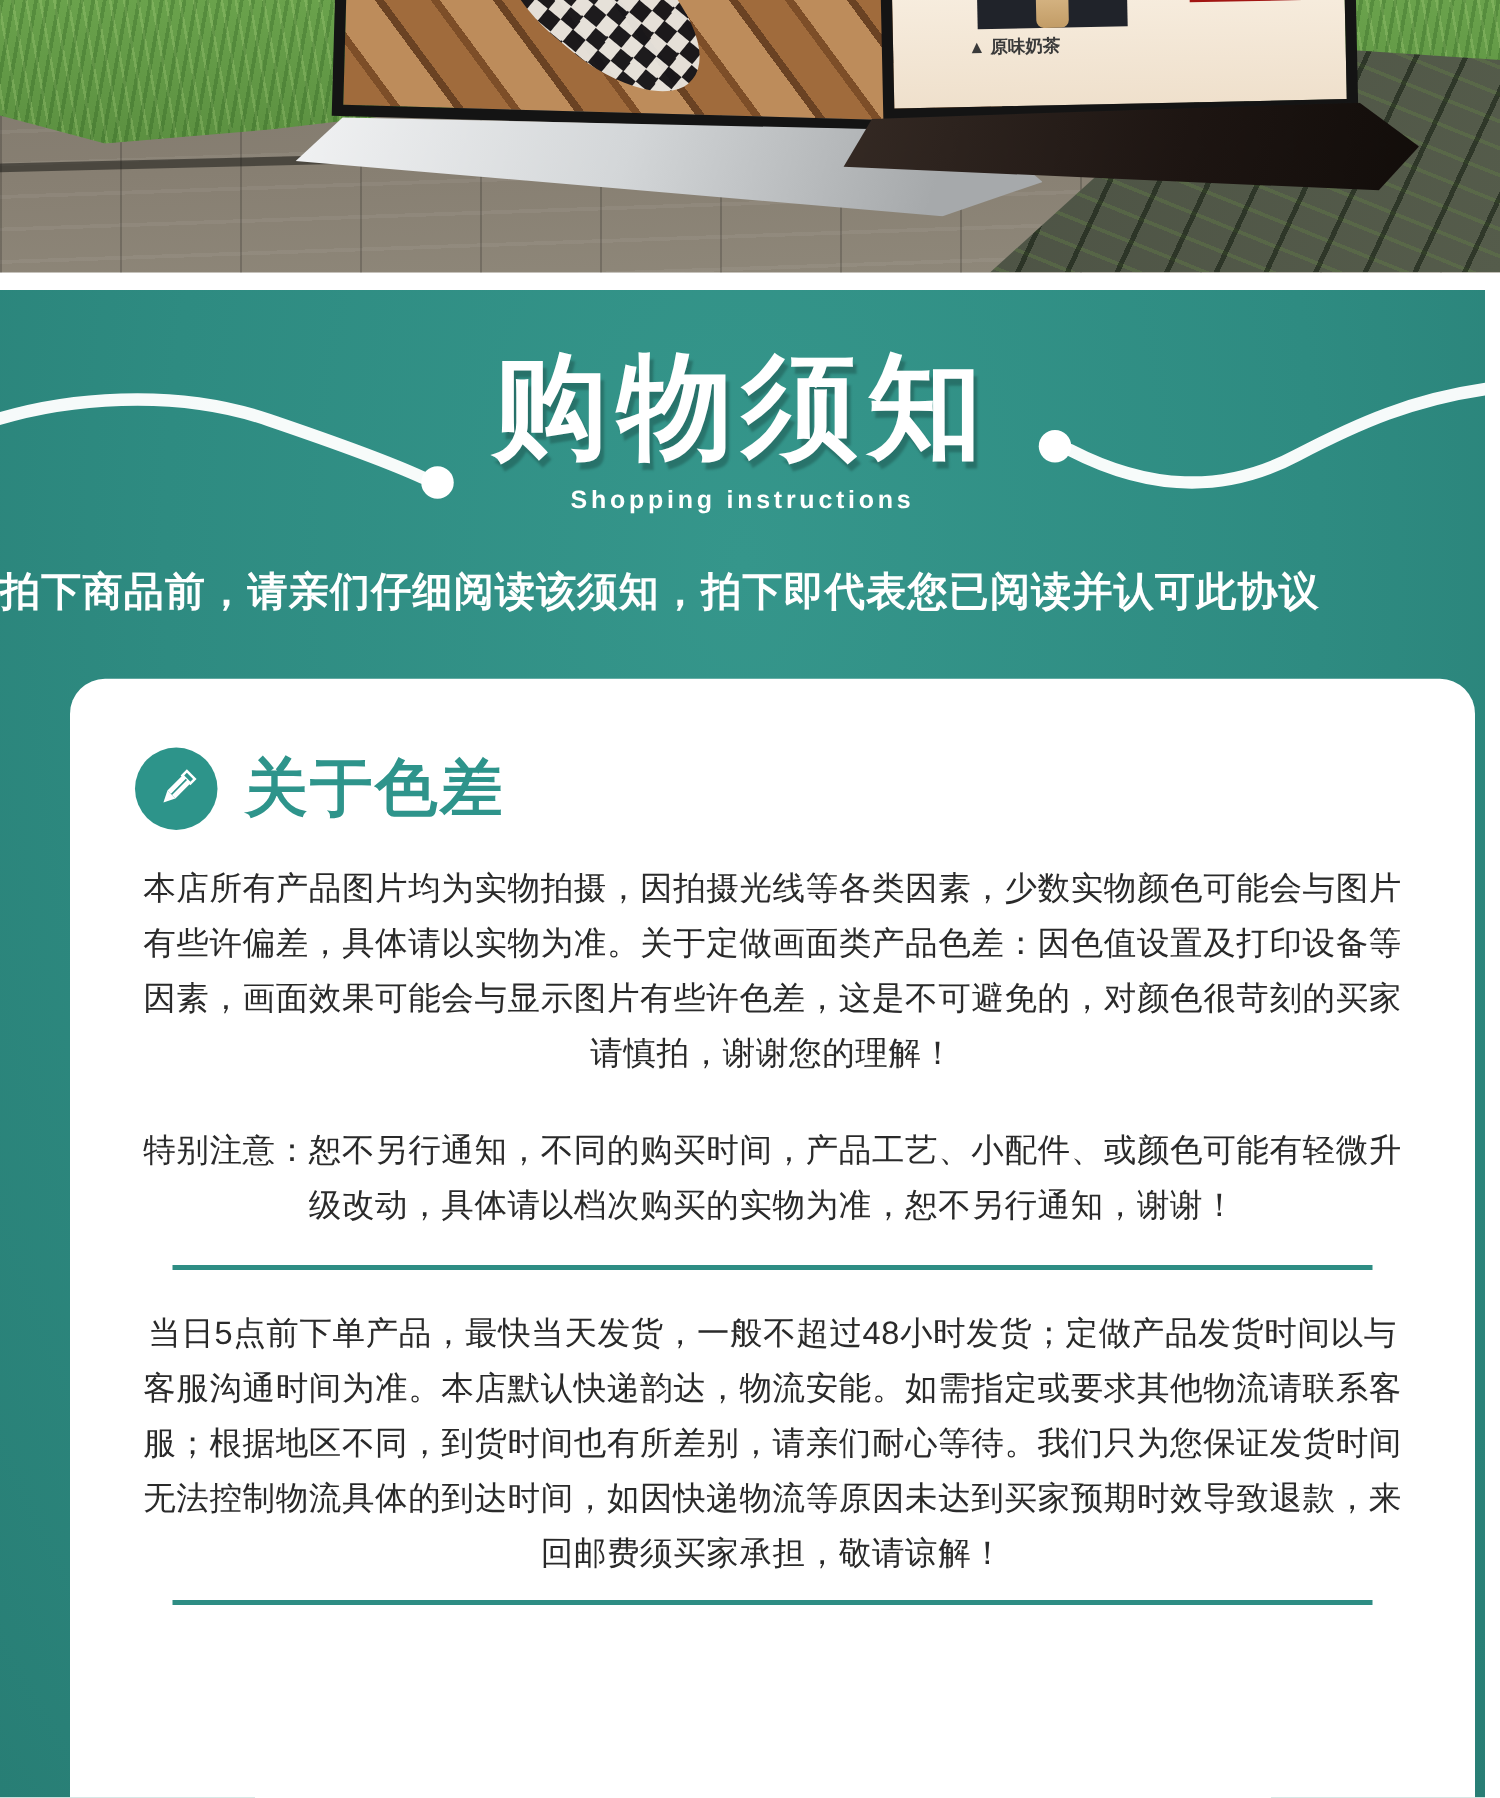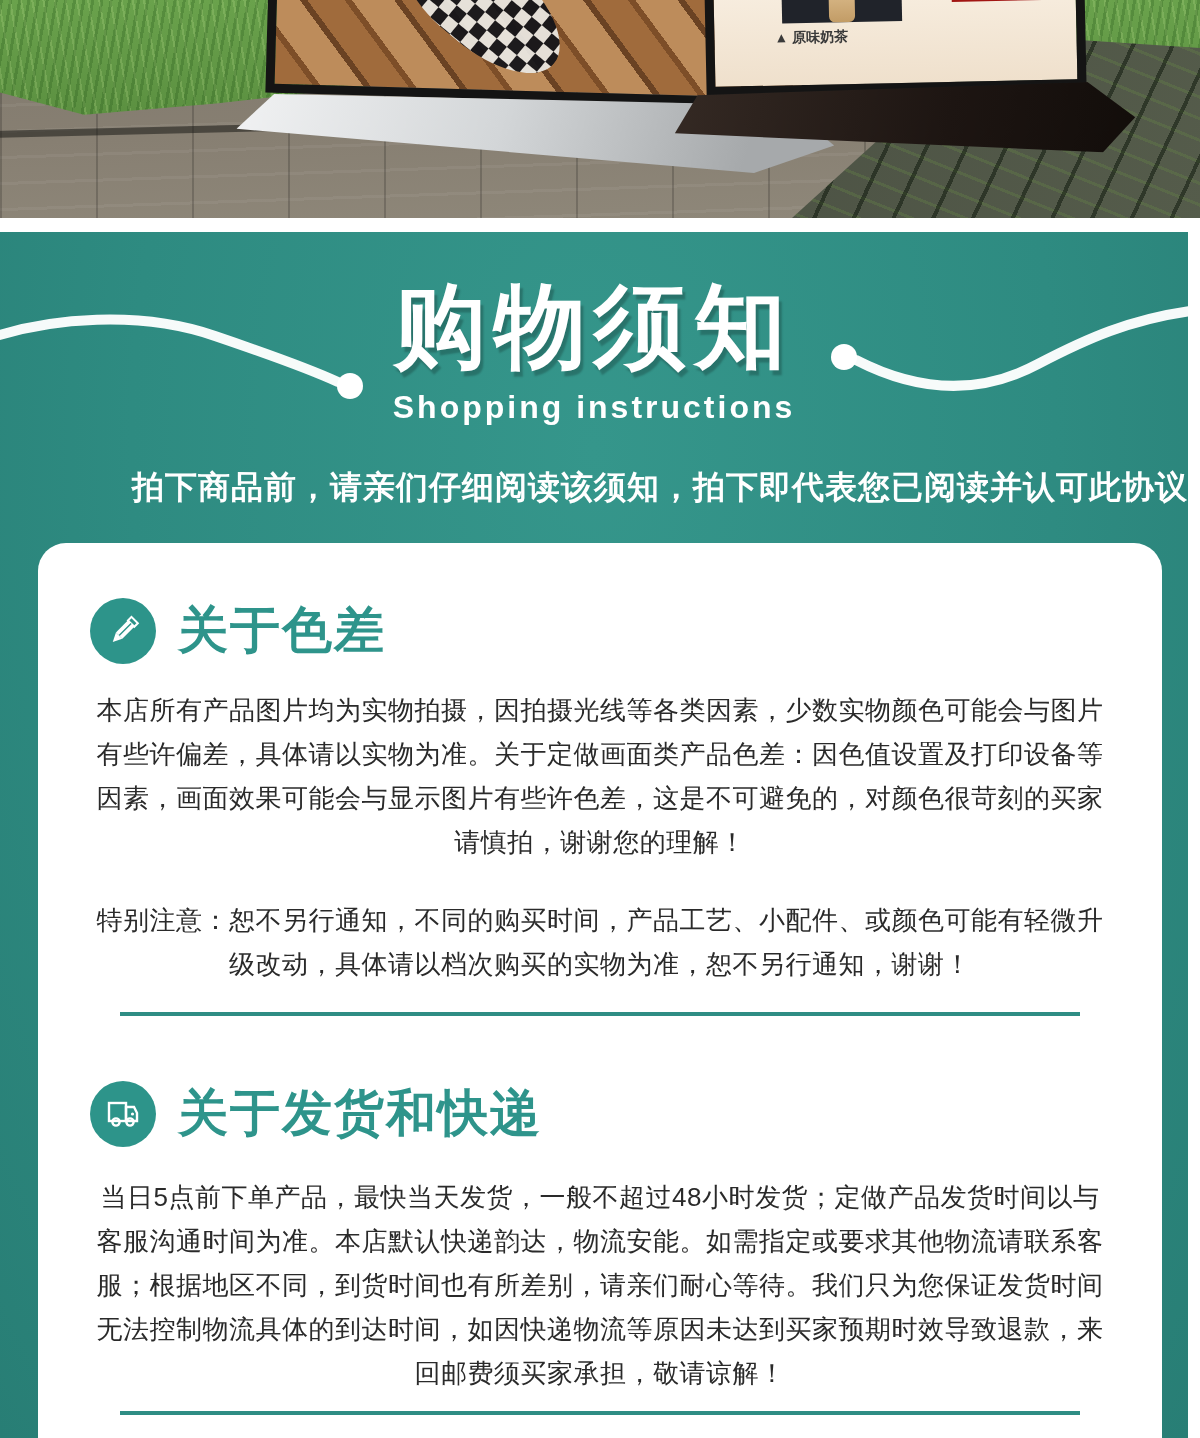--- a/index.html
+++ b/index.html
@@ -72,27 +72,27 @@
     background:radial-gradient(ellipse at 50% 18%, #35968b 0%, #2e8b81 55%, #287e75 100%); }
 
   .hero { position:relative; height:311px; }
   .chalk { position:absolute; pointer-events:none; }
   .chalk-left { left:0; top:68px; }
   .chalk-right { right:0; top:52px; }
 
   .title { position:relative; text-align:center; padding-top:46px;
     font-size:92px; line-height:1.05; font-weight:bold; color:#fff; letter-spacing:8px;
     text-shadow:3px 5px 2px rgba(0,0,0,.22); }
-  .subtitle-en { text-align:center; margin-top:14px; font-size:32px; font-weight:bold;
+  .subtitle-en { text-align:center; margin-top:14px; font-size:20px; font-weight:bold;
     color:#fff; letter-spacing:3px; }
-  .notice { text-align:right; margin-top:40px; font-size:32px; font-weight:bold;
+  .notice { text-align:left; margin-top:40px; font-size:32px; font-weight:bold;
     color:#fff; letter-spacing:1px; }
 
   
-  .card { position:relative; margin:0 38px; width:1124px; min-height:895px;
+  .card { position:relative; margin:0 56px; width:1124px; min-height:895px;
     background:#fff; border-radius:28px 28px 0 0; padding:54px 52px 0; }
 
   .sec-head { display:flex; align-items:center; }
   .sec-head.second { margin-top:64px; }
   .icon-circle { width:66px; height:66px; border-radius:50%; background:#2D948A;
     display:flex; align-items:center; justify-content:center; flex:0 0 66px; }
   .sec-title { margin-left:22px; font-size:50px; font-weight:bold; color:#2E948B;
     letter-spacing:2px; }
 
   .body-p { font-size:26px; line-height:44px; color:#2a2a2a; letter-spacing:.5px;
@@ -163,30 +163,18 @@
           </g>
         </svg>
       </div>
       <h2 class="sec-title">关于色差</h2>
     </div>
     <p class="body-p p1">本店所有产品图片均为实物拍摄，因拍摄光线等各类因素，少数实物颜色可能会与图片有些许偏差，具体请以实物为准。关于定做画面类产品色差：因色值设置及打印设备等因素，画面效果可能会与显示图片有些许色差，这是不可避免的，对颜色很苛刻的买家请慎拍，谢谢您的理解！</p>
     <p class="body-p p2">特别注意：恕不另行通知，不同的购买时间，产品工艺、小配件、或颜色可能有轻微升级改动，具体请以档次购买的实物为准，恕不另行通知，谢谢！</p>
 
     <div class="divider"></div>
 
-    <div class="sec-head second">
-      <div class="icon-circle">
-        <svg width="40" height="40" viewBox="0 0 40 40">
-          <rect x="6" y="9" width="17" height="18" fill="none" stroke="#ffffff" stroke-width="2.4"></rect>
-          <path d="M 23 13 L 31 13 L 34 19 L 34 27 L 23 27 Z" fill="none" stroke="#ffffff" stroke-width="2.4"></path>
-          <circle cx="13" cy="28" r="3.6" fill="none" stroke="#ffffff" stroke-width="2.4"></circle>
-          <circle cx="27" cy="28" r="3.6" fill="none" stroke="#ffffff" stroke-width="2.4"></circle>
-          <circle cx="29.5" cy="20" r="1.6" fill="#ffffff"></circle>
-        </svg>
-      </div>
-      <h2 class="sec-title">关于发货和快递</h2>
-    </div>
     <p class="body-p p3">当日5点前下单产品，最快当天发货，一般不超过48小时发货；定做产品发货时间以与客服沟通时间为准。本店默认快递韵达，物流安能。如需指定或要求其他物流请联系客服；根据地区不同，到货时间也有所差别，请亲们耐心等待。我们只为您保证发货时间无法控制物流具体的到达时间，如因快递物流等原因未达到买家预期时效导致退款，来回邮费须买家承担，敬请谅解！</p>
 
     <div class="divider d2"></div>
 
   </div>
 </div>
 
 </body></html>

